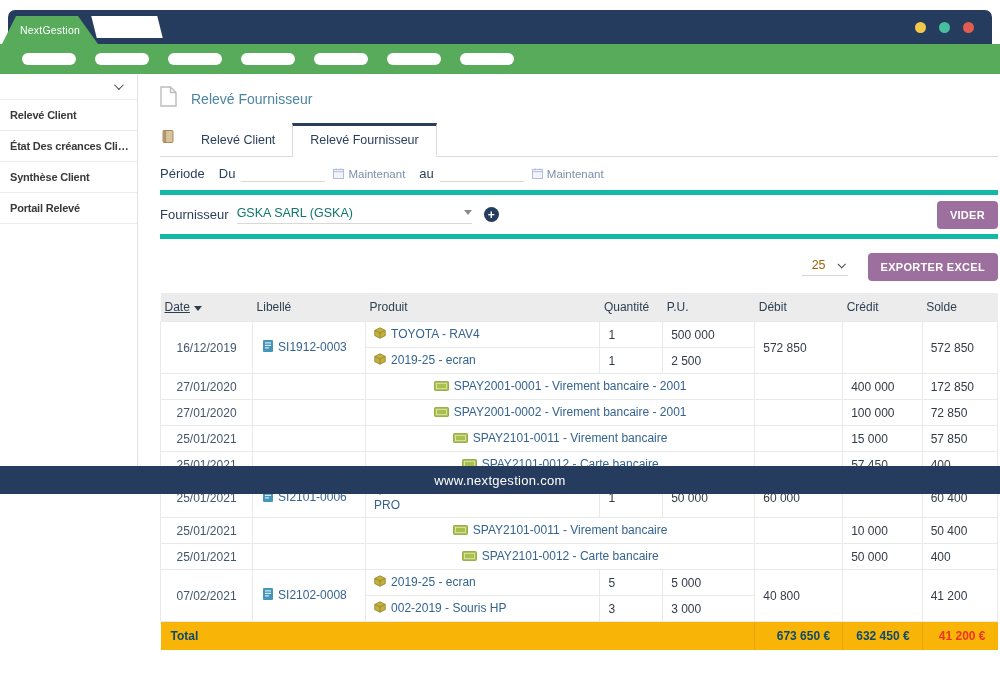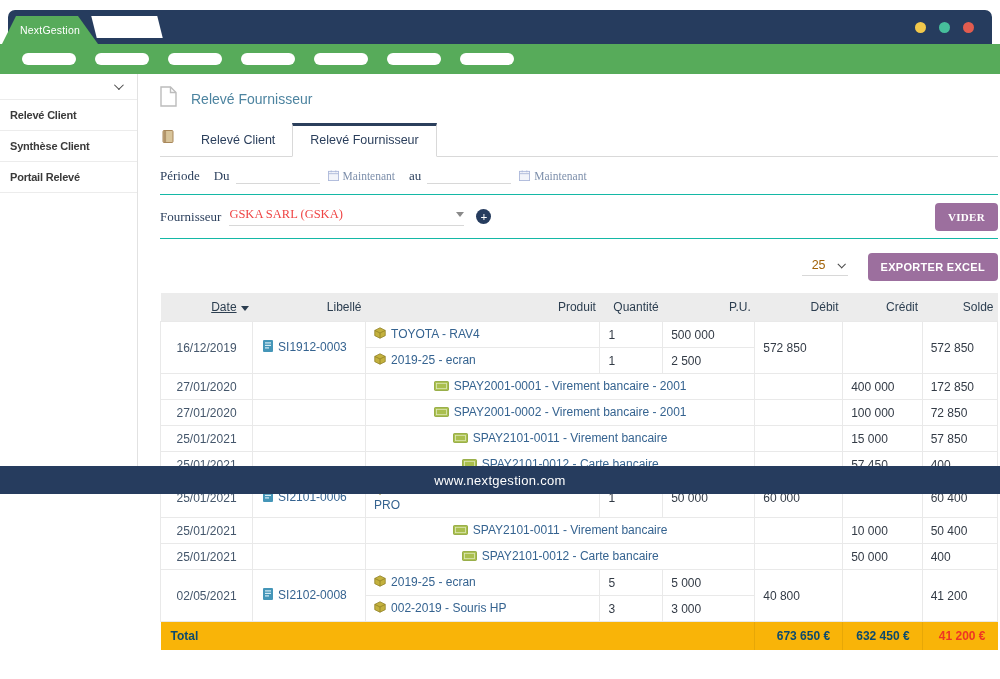--- a/index.html
+++ b/index.html
@@ -33,46 +33,46 @@
   .page-head { display:flex; align-items:center; gap:14px; padding-top:13px; height:36px; }
   .page-title { color:#4d84a0; font-size:14px; }
 
   
   .tabs { margin-top:13px; display:flex; align-items:flex-end; border-bottom:1px solid #d9d9d9; }
   .tab-mini { padding:0 10px 9px 2px; }
   .tab { padding:9px 17px; font-size:12.5px; color:#2b3f5c; cursor:pointer; white-space:nowrap; }
   .tab.active { background:#fff; border:1px solid #d9d9d9; border-top:3px solid #2b3f5c; border-bottom:1px solid #fff; margin-bottom:-1px; padding-top:7px; }
 
   
-  .frow { display:flex; align-items:center; border-bottom:1px solid #14b8a6;font-family:Liberation Serif, serif; }
+  .frow { display:flex; align-items:center; border-bottom:5px solid #14b8a6; }
   .frow.periode { height:38px; gap:0; }
   .frow.fournisseur { height:44px; }
   .lbl { font-size:13px; color:#2b3f5c; }
   .lbl.sp { margin-right:14px; }
   .uinput { display:inline-block; width:84px; height:17px; border-bottom:1px solid #d8d8d8; margin:0 8px 0 6px; cursor:text; }
   .hint { font-size:11.5px; color:#7d8fab; margin:0 14px 0 4px; }
   .cal { display:inline-flex; align-items:center; }
   .select-line { display:inline-flex; align-items:center; justify-content:space-between; width:235px; border-bottom:1px solid #d8d8d8;
                  padding-bottom:3px; margin-left:8px; cursor:pointer; }
-  .select-line .val { font-size:12.5px; color:#ef4444; }
+  .select-line .val { font-size:12.5px; color:#0f766e; }
   .caret-down { width:0; height:0; border-left:4px solid transparent; border-right:4px solid transparent; border-top:5px solid #8a8a8a; display:inline-block; }
   .plus-btn { width:15px; height:15px; border-radius:50%; background:#263c5e; color:#fff; font-size:12px; font-weight:bold;
               display:inline-flex; align-items:center; justify-content:center; margin-left:12px; cursor:pointer; line-height:1; }
   .btns { margin-left:auto; display:flex; gap:14px; }
   .pbtn { background:#9c6f9e; color:#fff; border:none; border-radius:4px; font-family:inherit; font-size:11px; font-weight:bold;
           letter-spacing:.3px; padding:8px 13px; cursor:pointer; white-space:nowrap; }
 
   .pag-row { display:flex; align-items:center; justify-content:flex-end; gap:20px; margin:14px 0 12px 0; height:28px; }
   .pagesize { display:inline-flex; align-items:center; gap:12px; border-bottom:1px solid #d8d8d8; padding:0 4px 3px 10px; cursor:pointer; }
   .pagesize .val { font-size:12.5px; color:#a16207; }
   .pagesize .chev { transform:rotate(45deg) translateY(-1px); width:6px; height:6px; }
 
   
   table { width:100%; border-collapse:collapse; table-layout:fixed; font-size:12px; }
-  thead th { background:#ececec; color:#2c3e50; font-weight:normal; font-size:12px; padding:7px 4px; text-align:right; }
+  thead th { background:#ececec; color:#2c3e50; font-weight:normal; font-size:12px; padding:7px 4px; text-align:left; }
   .sort-lbl { text-decoration:underline; cursor:pointer; }
   .sort-caret { width:0; height:0; border-left:4px solid transparent; border-right:4px solid transparent; border-top:5px solid #2c3e50; display:inline-block; margin-left:4px; }
   tbody td { border:1px solid #e9e9e9; padding:5px 8px; color:#333b46; }
   td.c-date { text-align:center; color:#44566b; }
   td.c-ref  { padding-left:10px; }
   td.c-num  { text-align:left; padding-right:12px; }
   td.c-qty  { text-align:left; padding-left:8px; }
   td.c-pay  { text-align:center; }
   .lnk { color:#356390; cursor:pointer; }
   .cellico { display:inline-block; vertical-align:-1px; margin-right:5px; }
@@ -112,20 +112,21 @@
     </div>
 
   <div class="body-row">
 
     <aside class="sidebar">
       <div class="side-collapse">
         <span class="chev"></span>
       </div>
       <nav id="side-nav">
           <div class="side-item">Relevé Client</div>
+          <div class="side-item">État Des créances Client</div>
           <div class="side-item">Synthèse Client</div>
           <div class="side-item">Portail Relevé</div>
         </nav>
     </aside>
 
     <main class="main">
 
       <div class="page-head">
         <span>
           <svg width="17" height="21" viewBox="0 0 17 21">
@@ -321,21 +322,21 @@
               <td>&nbsp;</td>
               <td class="c-pay" colspan="3"><span class="cellico"><svg width="15" height="10" viewBox="0 0 18 12">
                     <rect x="0.5" y="0.5" width="17" height="11" rx="1.5" fill="#aabf4e" stroke="#87a02e"></rect>
                     <rect x="3" y="2.8" width="12" height="6.4" fill="none" stroke="#dde8b8"></rect>
                   </svg></span><span class="lnk">SPAY2101-0012 - Carte bancaire</span></td>
               <td class="c-num">&nbsp;</td>
               <td class="c-num">50 000</td>
               <td class="c-num">400</td>
             </tr>
             <tr>
-              <td class="c-date" rowspan="2">02/05/2021</td>
+              <td class="c-date" rowspan="2">07/02/2021</td>
               <td class="c-ref" rowspan="2"><span class="cellico"><svg width="10" height="12" viewBox="0 0 10 12">
                     <rect width="10" height="12" rx="1" fill="#4596b8"></rect>
                     <rect x="2" y="2.3" width="6" height="1.2" fill="#d6ecf5"></rect>
                     <rect x="2" y="4.8" width="6" height="1.2" fill="#d6ecf5"></rect>
                     <rect x="2" y="7.3" width="4" height="1.2" fill="#d6ecf5"></rect>
                   </svg></span><span class="lnk">SI2102-0008</span></td>
               <td><span class="cellico"><svg width="12" height="12" viewBox="0 0 16 16">
                     <path d="M8 1 15 4.5v7L8 15 1 11.5v-7z" fill="#c3b13e" stroke="#8d7d24"></path>
                     <path d="M1 4.5 8 8l7-3.5M8 8v7" fill="none" stroke="#8d7d24"></path>
                   </svg></span><span class="lnk">2019-25 - ecran</span></td>

